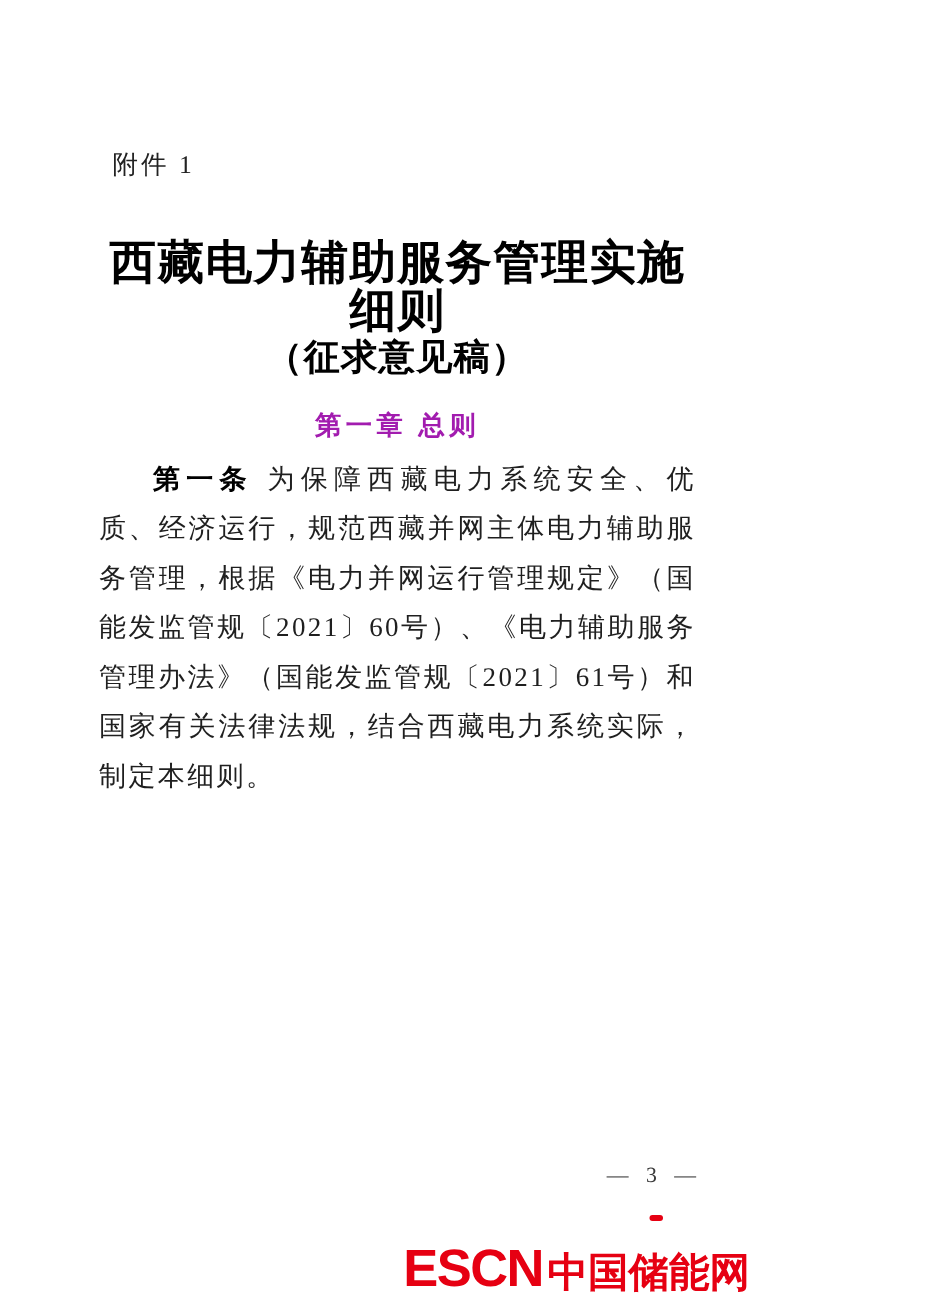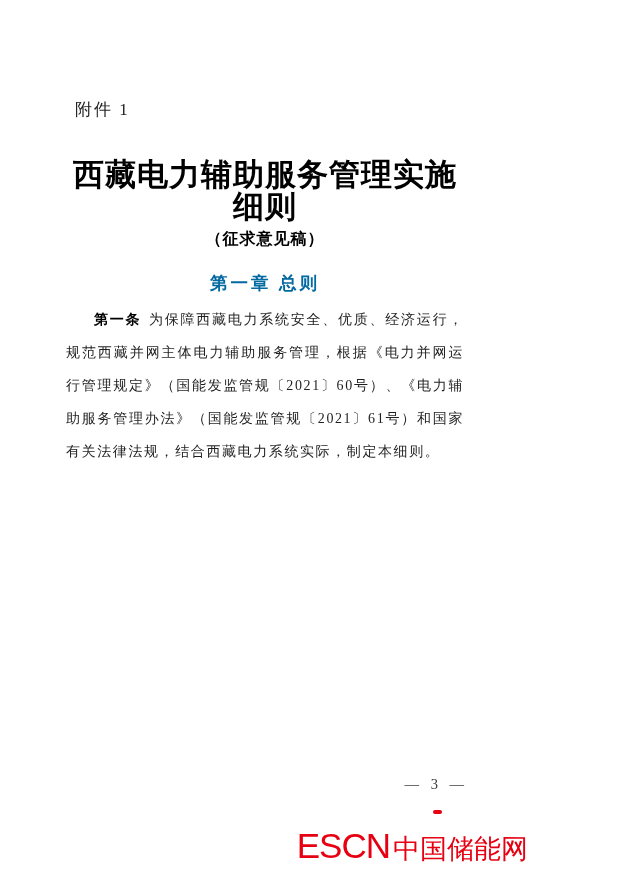--- a/index.html
+++ b/index.html
@@ -34,37 +34,37 @@
     text-align: center;
     font-weight: bold;
     color: #000;
   }
   .doc-title .line1 {
     font-size: 31px;
     letter-spacing: 1px;
     line-height: 32px;
   }
   .doc-title .line2 {
-    font-size: 16px;
+    font-size: 24px;
     letter-spacing: 1px;
     line-height: 32px;
   }
   .chapter-heading {
     margin-top: 16px;
     text-align: center;
     font-weight: bold;
     font-size: 17.5px;
     letter-spacing: 3px;
-    color: #0369a1;
+    color: #a21caf;
   }
   .body-text {
     margin-top: 8px;
   }
   .para {
-    font-size: 14px;
+    font-size: 18px;
     line-height: 33px;
     text-align: justify;
     text-indent: 2em;
     letter-spacing: 1.6px;
     margin: 0;
     color: #1f1f1f;
   }
   .para .lead {
     font-weight: bold;
     color: #000;
@@ -74,24 +74,24 @@
     position: absolute;
     top: 776px;
     right: 60px;
     font-size: 14.5px;
     letter-spacing: 4px;
     color: #3a3a3a;
   }
   .footer-logo {
     position: absolute;
     top: 826px;
-    right: 0;
+    right: 28px;
     white-space: nowrap;
     font-family: "Liberation Sans", "DejaVu Sans", sans-serif;
-    font-weight: normal;
+    font-weight: bold;
     line-height: 40px;
   }
   .footer-logo .latin {
     font-size: 35px;
     letter-spacing: -1px;
     font-stretch: condensed;
   }
   .footer-logo .chinese {
     font-size: 27px;
     letter-spacing: 0px;

